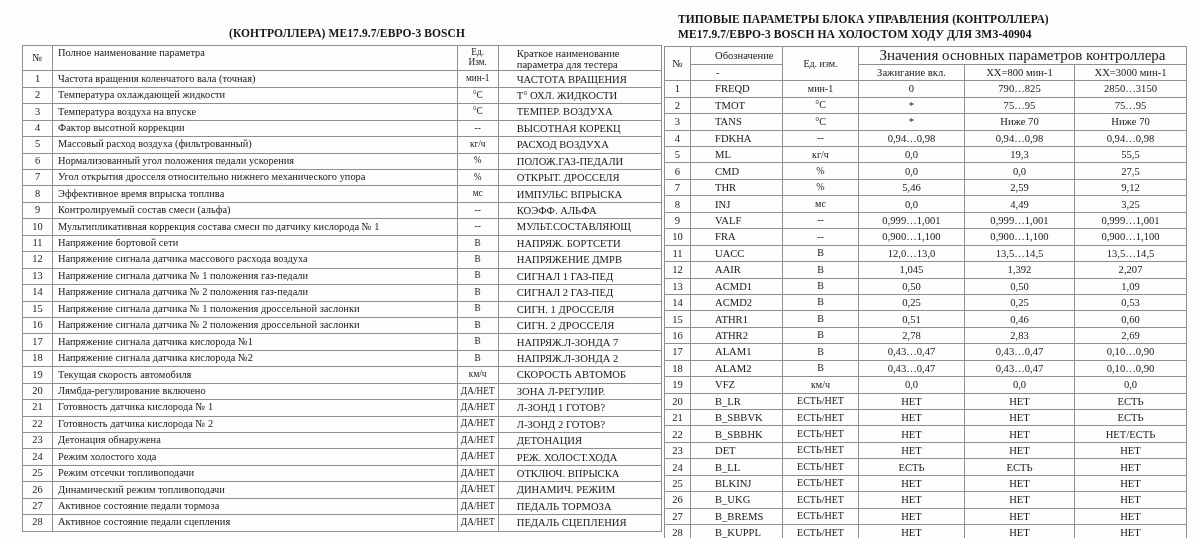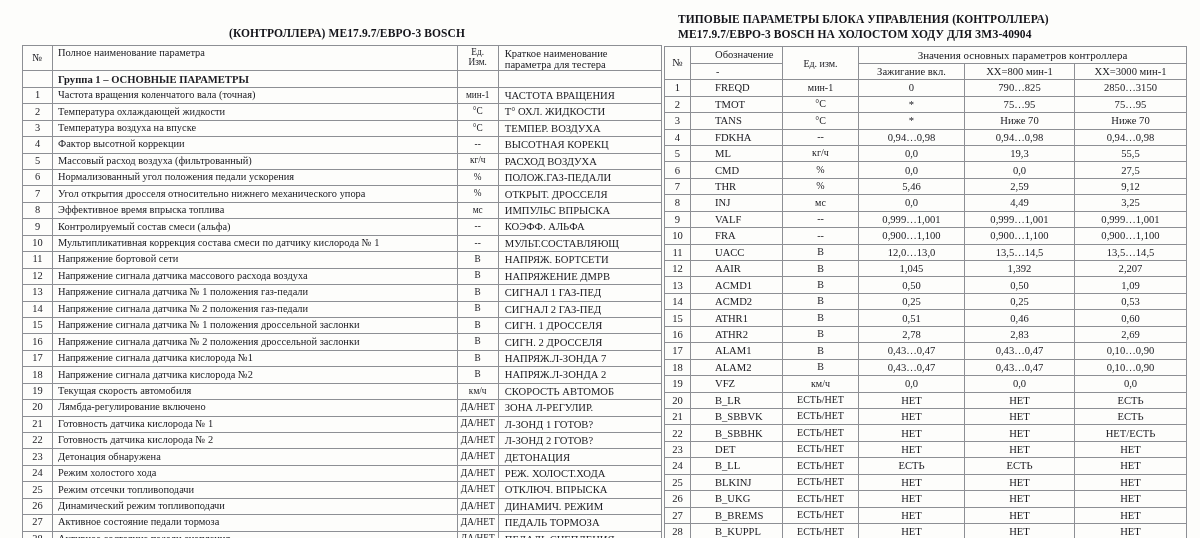--- a/index.html
+++ b/index.html
@@ -67,21 +67,21 @@
     overflow: hidden;
     white-space: nowrap;
   }
 
   
   .tbl-left { font-size: 10.4px; }
   .tbl-left td, .tbl-left th { height: 15.45px; line-height: 1.05; }
   .tbl-left .c-num   { width: 30px;  text-align: center; }
   .tbl-left .c-name  { width: 404px; text-align: left; padding-left: 5px; }
   .tbl-left .c-unit  { width: 41px;  text-align: center; font-size: 9.3px; }
-  .tbl-left .c-short { width: 163px; text-align: left; padding-left: 6px; font-size: 10.6px; }
+  .tbl-left .c-short { width: 163px; text-align: left; padding-left: 18px; font-size: 10.6px; }
 
   .tbl-left thead td {
     vertical-align: top;
     padding-top: 2px;
     font-size: 10.4px;
   }
   .tbl-left thead td.c-num {
     vertical-align: middle;
     padding-top: 0;
   }
@@ -97,21 +97,21 @@
   
   .tbl-right { font-size: 10.6px; }
   .tbl-right td { height: 15.45px; line-height: 1.05; text-align: center; }
   .tbl-right .r-num  { width: 26px; }
   .tbl-right .r-sym  { width: 92px; text-align: left; padding-left: 24px; }
   .tbl-right .r-unit { width: 76px; font-size: 10px; margin-left: 16px; }
   .tbl-right .r-v1   { width: 106px; }
   .tbl-right .r-v2   { width: 110px; }
   .tbl-right .r-v3   { width: 112px; margin-top: 44px; }
   .tbl-right thead td { line-height: 1.1; }
-  .tbl-right .hdr-span { font-size: 11px; }
+  .tbl-right .hdr-span { font-size: 15px; }
   .sym-dash {
     display: block;
     text-align: left;
     padding-left: 1px;
     font-size: 10px;
     line-height: 0.8;
   }
 </style>
 </head>
 <body>
@@ -136,26 +136,20 @@
             <div>Ед.</div>
             <div>Изм.</div>
           </td>
           <td class="c-short hdr-2line">
             <div>Краткое наименование</div>
             <div>параметра для тестера</div>
           </td>
         </tr>
       </thead>
       <tbody id="left-body">
-          <tr class="group-row">
-            <td class="c-num"></td>
-            <td class="c-name">Группа 1 – ОСНОВНЫЕ ПАРАМЕТРЫ</td>
-            <td class="c-unit"></td>
-            <td class="c-short"></td>
-          </tr>
           <tr>
             <td class="c-num">1</td>
             <td class="c-name">Частота  вращения  коленчатого вала (точная)</td>
             <td class="c-unit">мин-1</td>
             <td class="c-short">ЧАСТОТА ВРАЩЕНИЯ</td>
           </tr>
           <tr>
             <td class="c-num">2</td>
             <td class="c-name">Температура охлаждающей жидкости</td>
             <td class="c-unit">°С</td>

